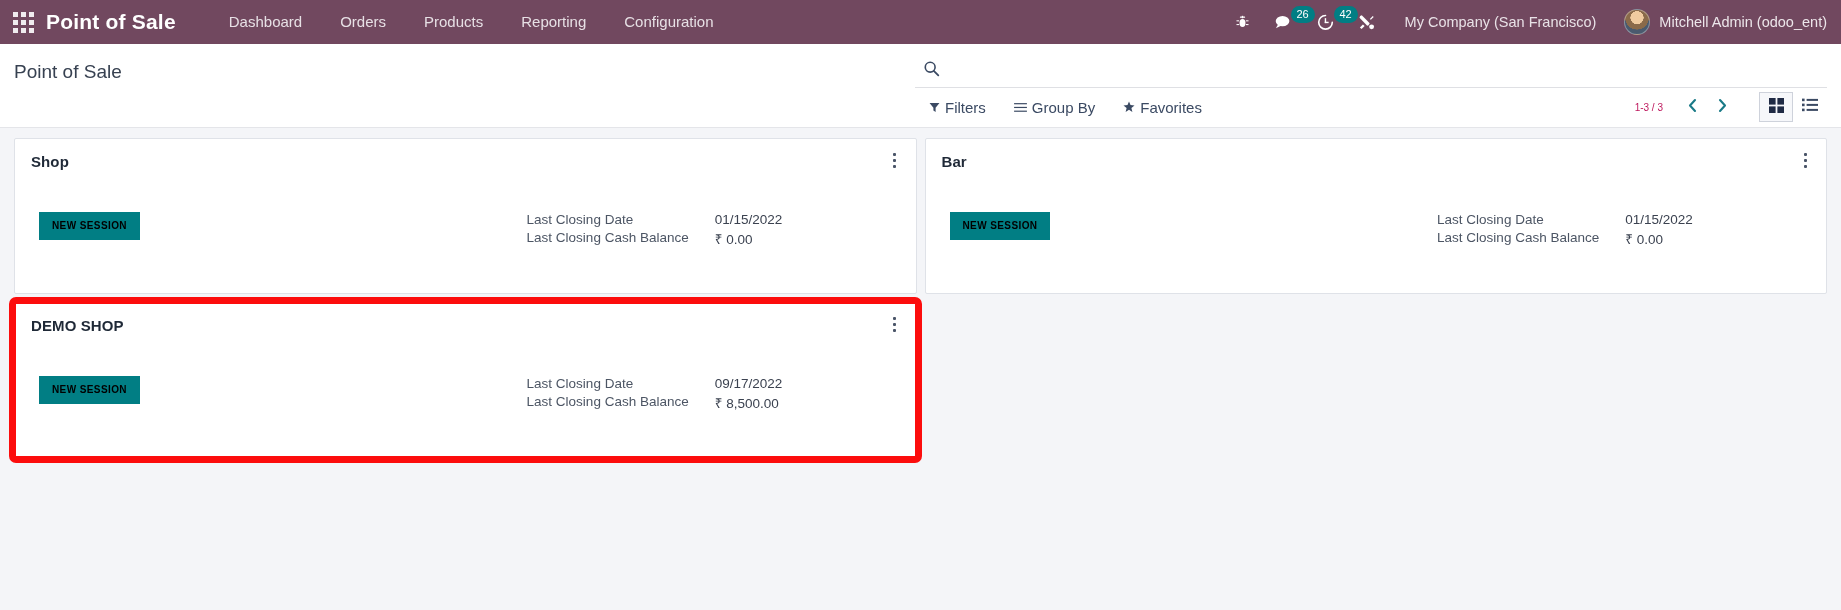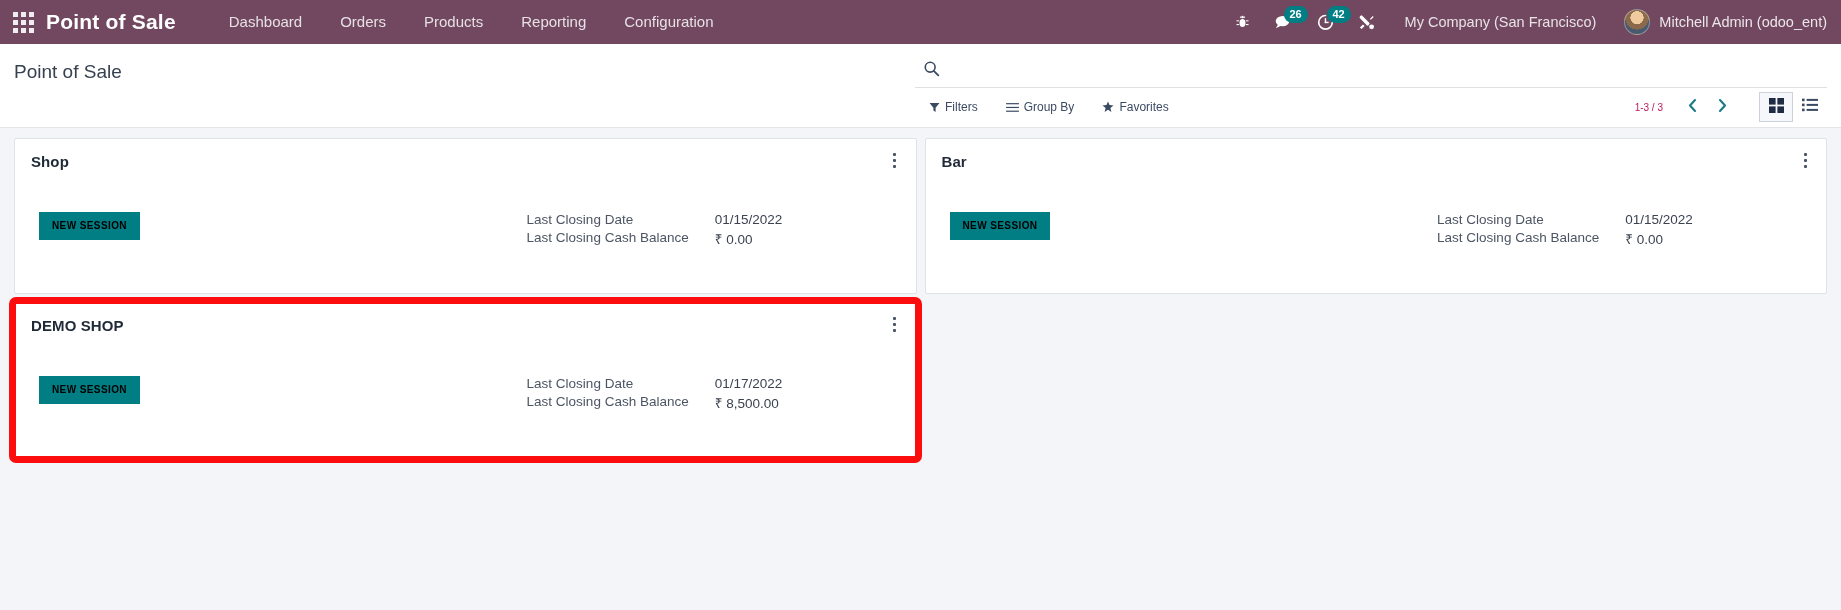--- a/index.html
+++ b/index.html
@@ -57,31 +57,31 @@
   .sys-btn {
     position: relative;
     height: 44px;
     display: flex; align-items: center;
     padding: 0 12px;
     cursor: pointer;
   }
   .sys-btn svg { display: block; }
   .badge {
     position: absolute;
-    top: 6px; left: 22px;
+    top: 6px; left: 29px;
     background: #017e84;
     color: #fff;
     font-size: 11px;
     line-height: 16px;
     height: 17px;
     min-width: 24px;
     padding: 0 5px;
     border-radius: 9px;
     text-align: center;
-    font-weight: bold;
+    font-weight: normal;
   }
   .company-name {
     font-size: 14.5px;
     color: #e9e2e7;
     padding: 0 18px;
     white-space: nowrap;
     cursor: pointer;
   }
   .user-box {
     display: flex; align-items: center; gap: 9px;
@@ -140,21 +140,21 @@
 
   .filter-row {
     display: flex;
     align-items: center;
     height: 38px;
     gap: 0;
     position: relative;
   }
   .filter-btn {
     display: flex; align-items: center; gap: 5px;
-    font-size: 12px;
+    font-size: 15px;
     color: #3b4a63;
     padding: 0 16px 0 0;
     cursor: pointer;
     white-space: nowrap;
   }
   .filter-btn:first-child { padding-left: 0; }
   .filter-btn svg { display: block; }
 
   .pager-group {
     position: absolute;
@@ -480,21 +480,21 @@
       <div class="card-title">DEMO SHOP</div>
       <div class="card-menu">
         <i></i>
         <i></i>
         <i></i>
       </div>
       <div class="card-body">
         <button class="new-session-btn">NEW SESSION</button>
         <div class="stats">
           <span class="lbl">Last Closing Date</span>
-          <span class="val">01/17/2022</span>
+          <span class="val">09/17/2022</span>
           <span class="lbl">Last Closing Cash Balance</span>
           <span class="val">₹ 8,500.00</span>
         </div>
       </div>
     </div>
   </div>
 
 </div>
 
 </body></html>

